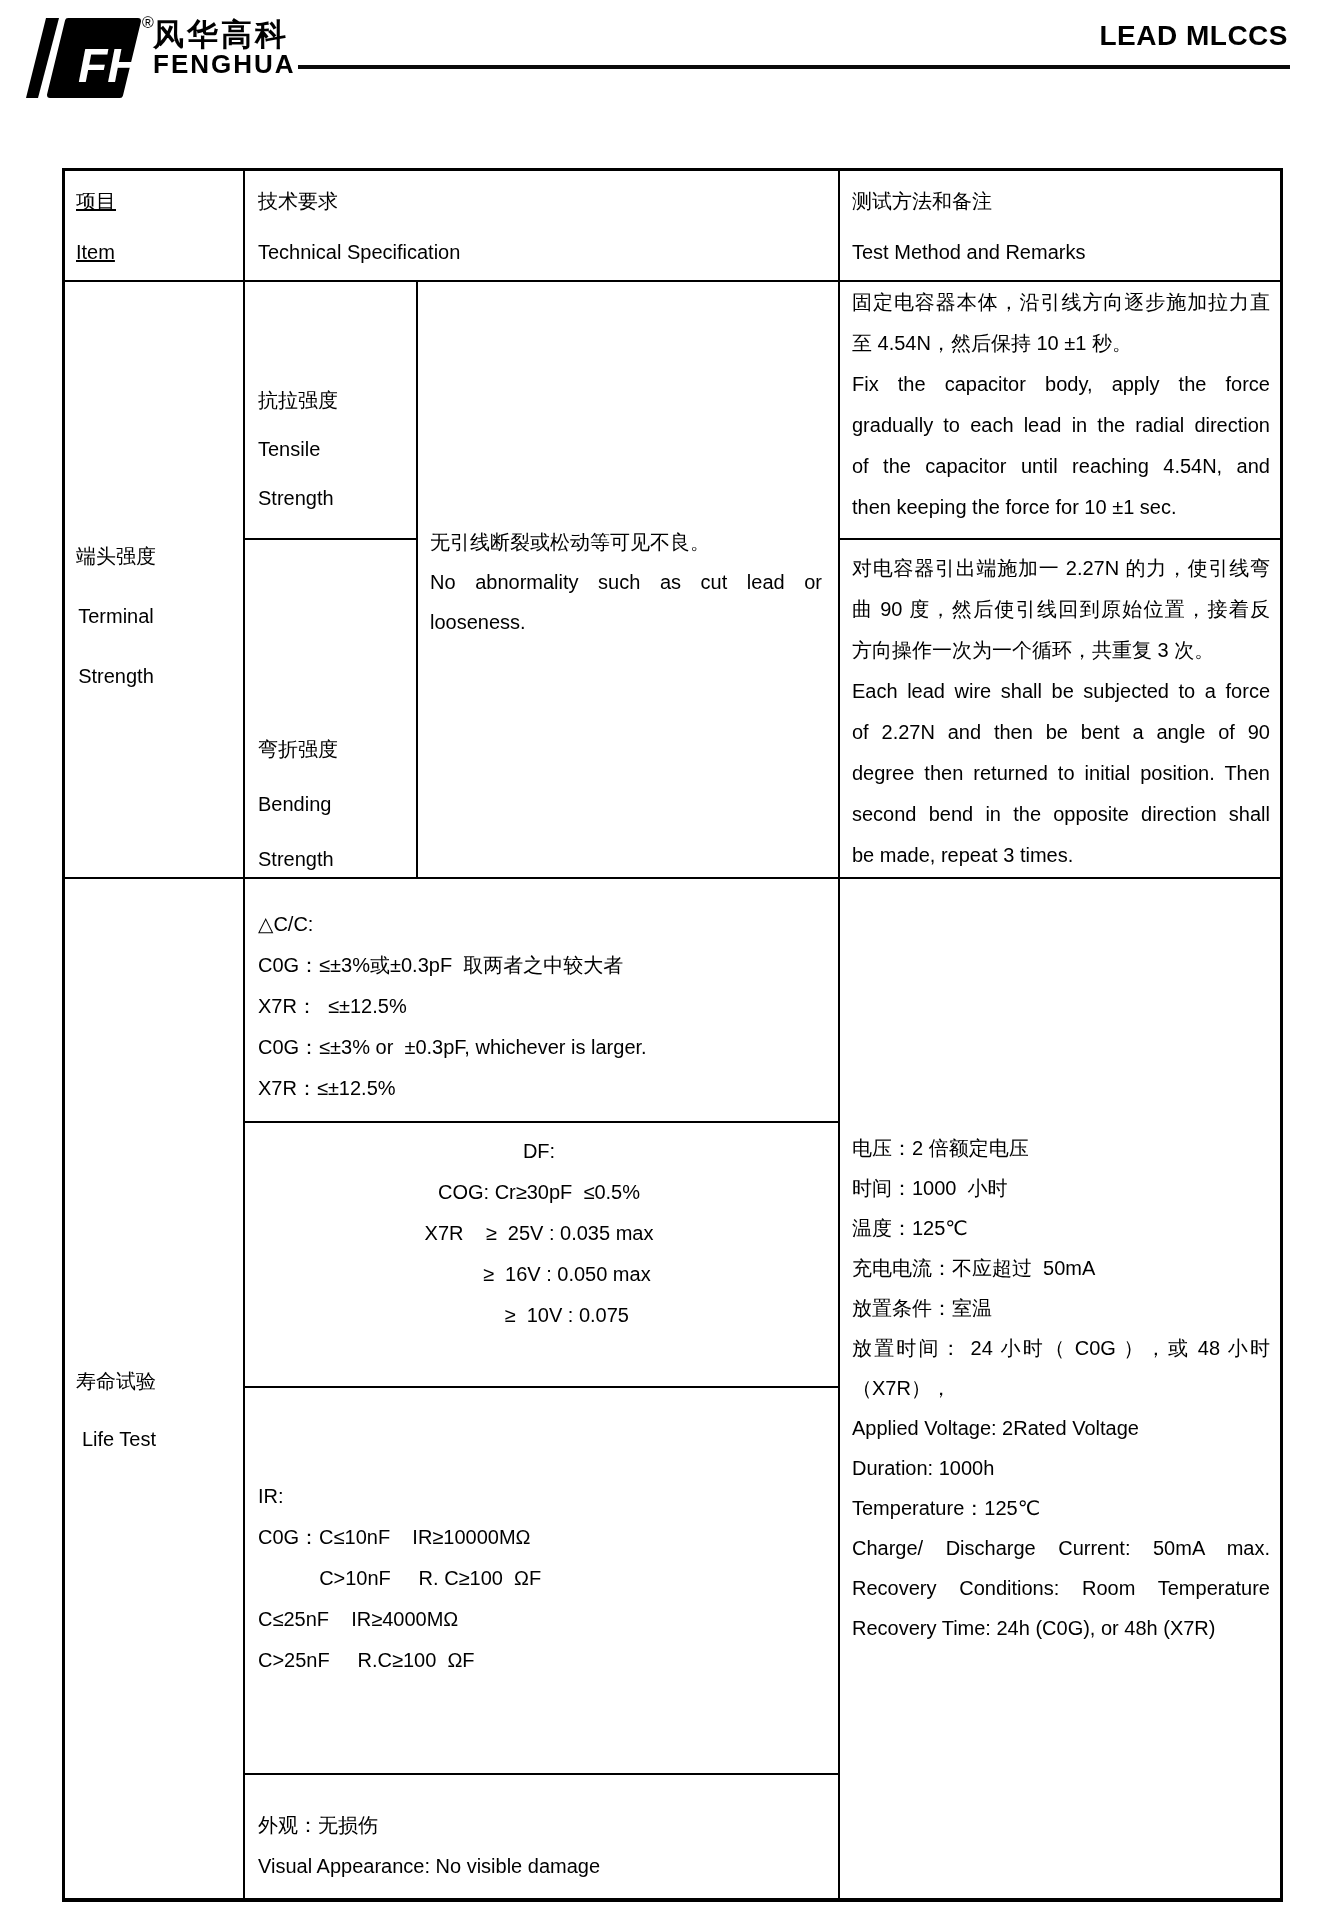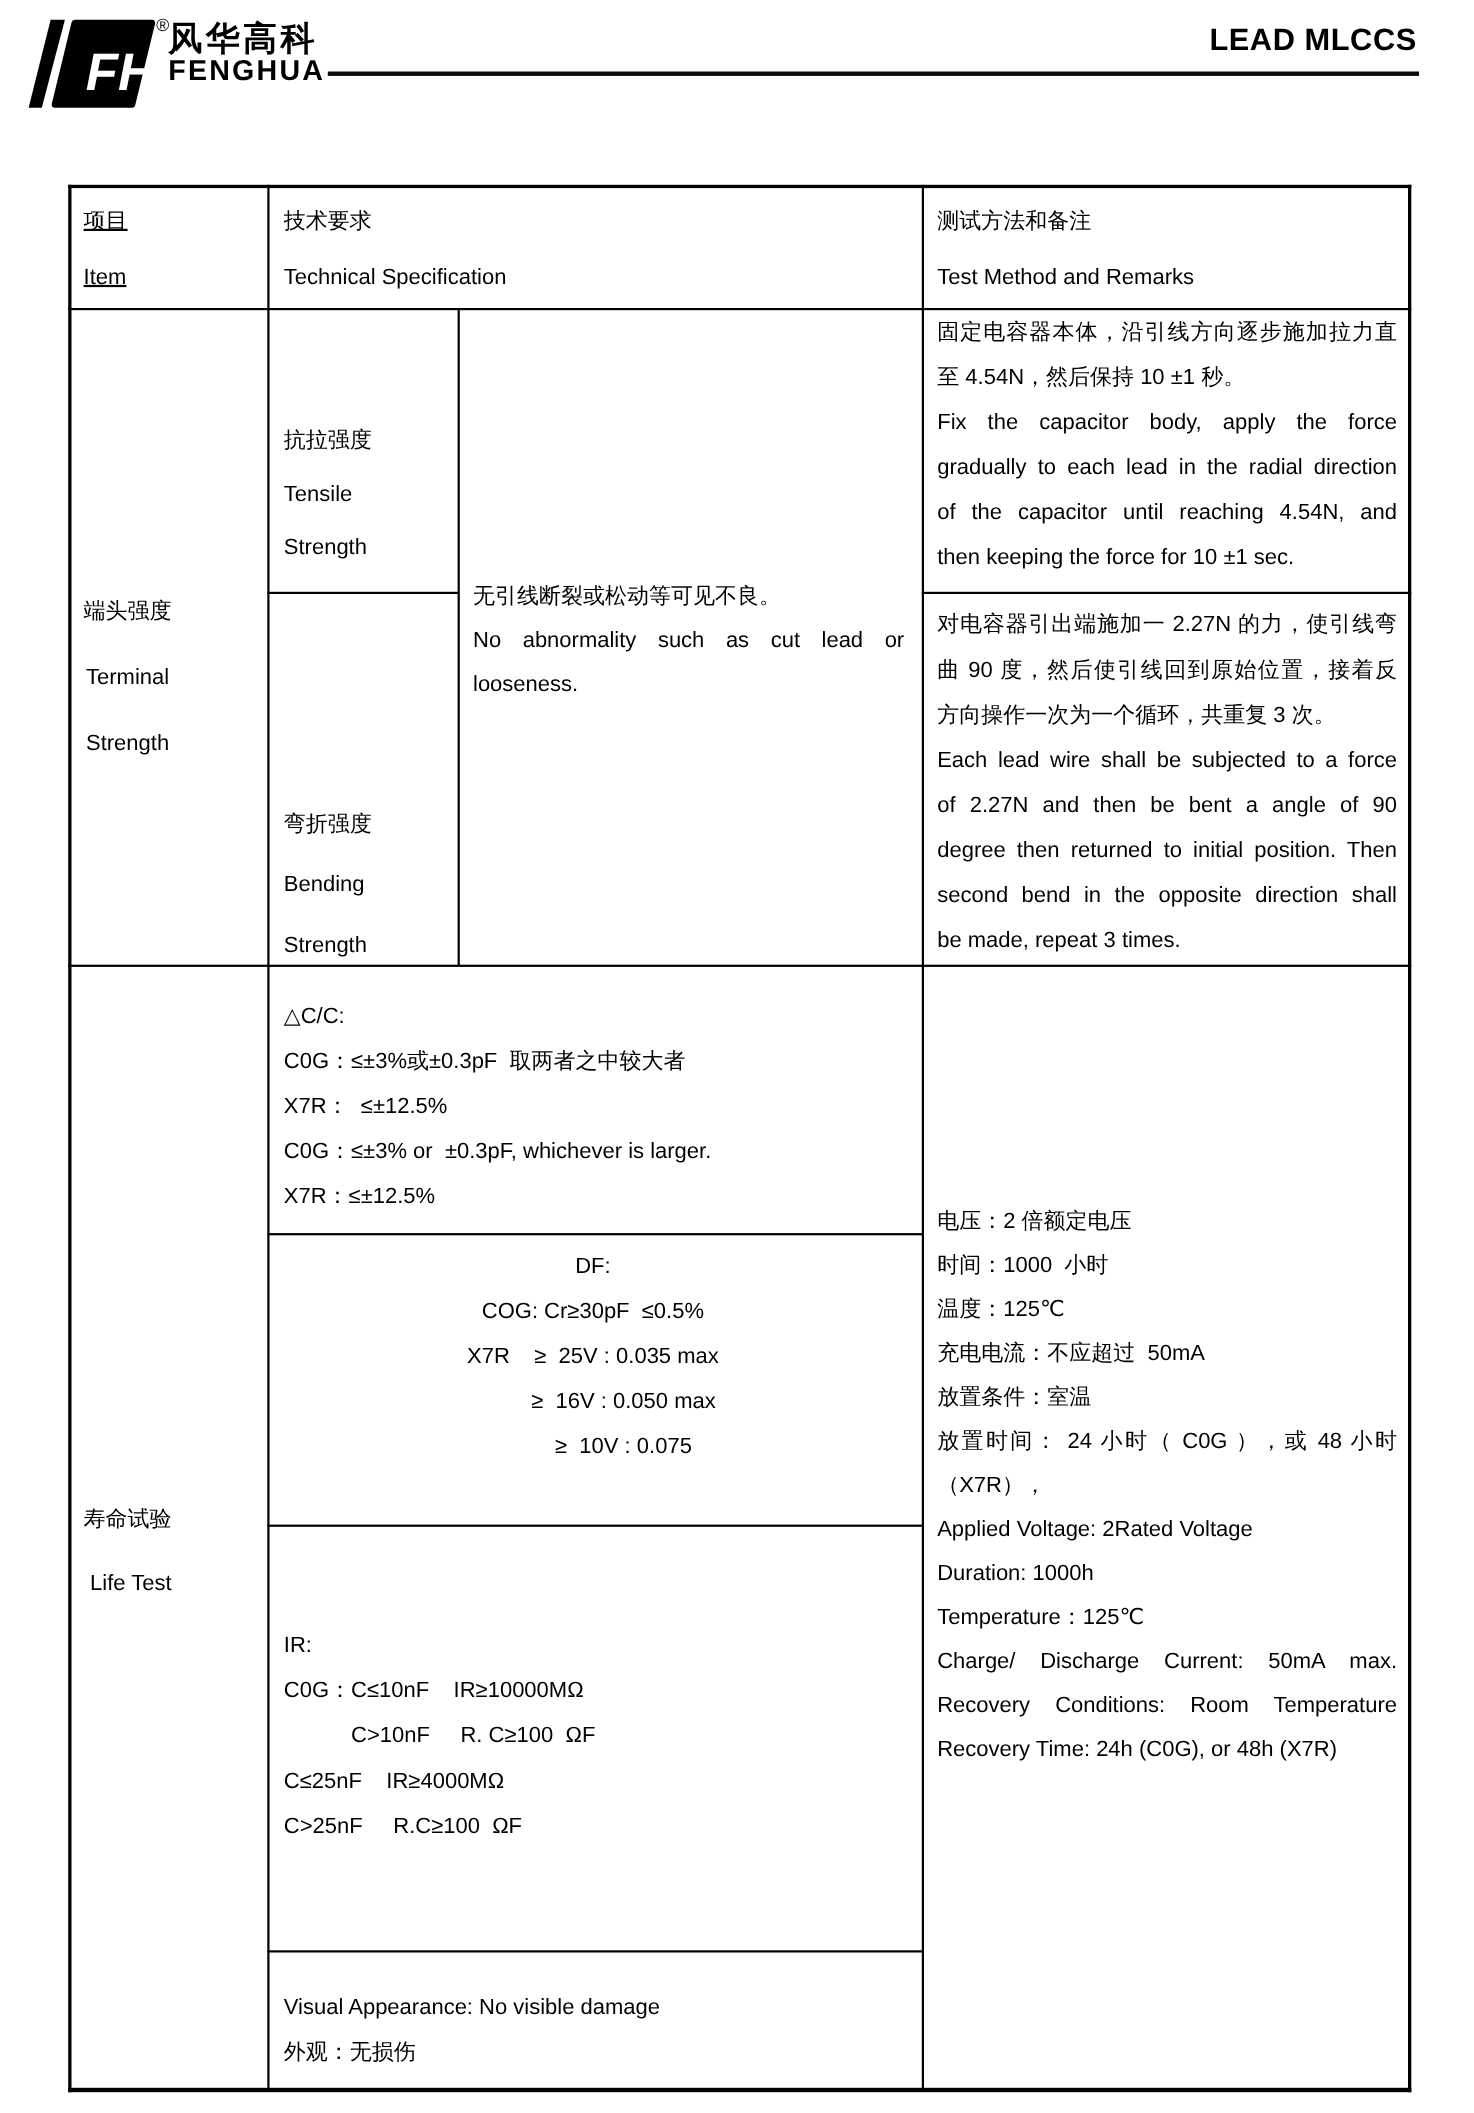--- a/index.html
+++ b/index.html
@@ -44,21 +44,21 @@
   #t-b1{left:258px;top:376px;line-height:49px;}
   #t-b2{left:258px;top:722px;line-height:55px;}
   #t-c2{left:430px;top:522px;width:392px;line-height:40px;}
   #t-d1{left:852px;top:282px;width:418px;}
   #t-d2{left:852px;top:548px;width:418px;}
   #t-a3{left:76px;top:1352px;line-height:58px;text-align:right;}
   #t-b3a{left:258px;top:904px;width:562px;}
   #t-b3b{left:258px;top:1131px;width:562px;text-align:center;}
   #t-b3c{left:258px;top:1476px;width:562px;}
   #t-b3d{left:258px;top:1805px;width:562px;}
-  #t-c3{left:852px;top:1090px;width:418px;line-height:40px;}
+  #t-c3{left:852px;top:1128px;width:418px;line-height:40px;}
 </style>
 </head>
 <body>
 
 <div class="page">
 
   <div>
     <div class="logo">
       <svg width="150" height="90" viewBox="0 0 150 90">
         <polygon points="20,6 33,6 12,86 0,86" fill="#000"></polygon>
@@ -161,22 +161,22 @@
       <div class="line">          ≥  10V : 0.075</div>
     </div>
   <div class="txt" id="t-b3c">
       <div class="line">IR:</div>
       <div class="line">C0G：C≤10nF    IR≥10000MΩ</div>
       <div class="line">           C&gt;10nF     R. C≥100  ΩF</div>
       <div class="line">C≤25nF    IR≥4000MΩ</div>
       <div class="line">C&gt;25nF     R.C≥100  ΩF</div>
     </div>
   <div class="txt" id="t-b3d">
+      <div class="line">外观：无损伤</div>
       <div class="line">Visual Appearance: No visible damage</div>
-      <div class="line">外观：无损伤</div>
     </div>
   <div class="txt" id="t-c3">
       <div class="line">电压：2 倍额定电压</div>
       <div class="line">时间：1000  小时</div>
       <div class="line">温度：125℃</div>
       <div class="line">充电电流：不应超过  50mA</div>
       <div class="line">放置条件：室温</div>
       <div class="line just">放置时间： 24 小时（ C0G ），或 48 小时</div>
       <div class="line">（X7R），</div>
       <div class="line">Applied Voltage: 2Rated Voltage</div>

